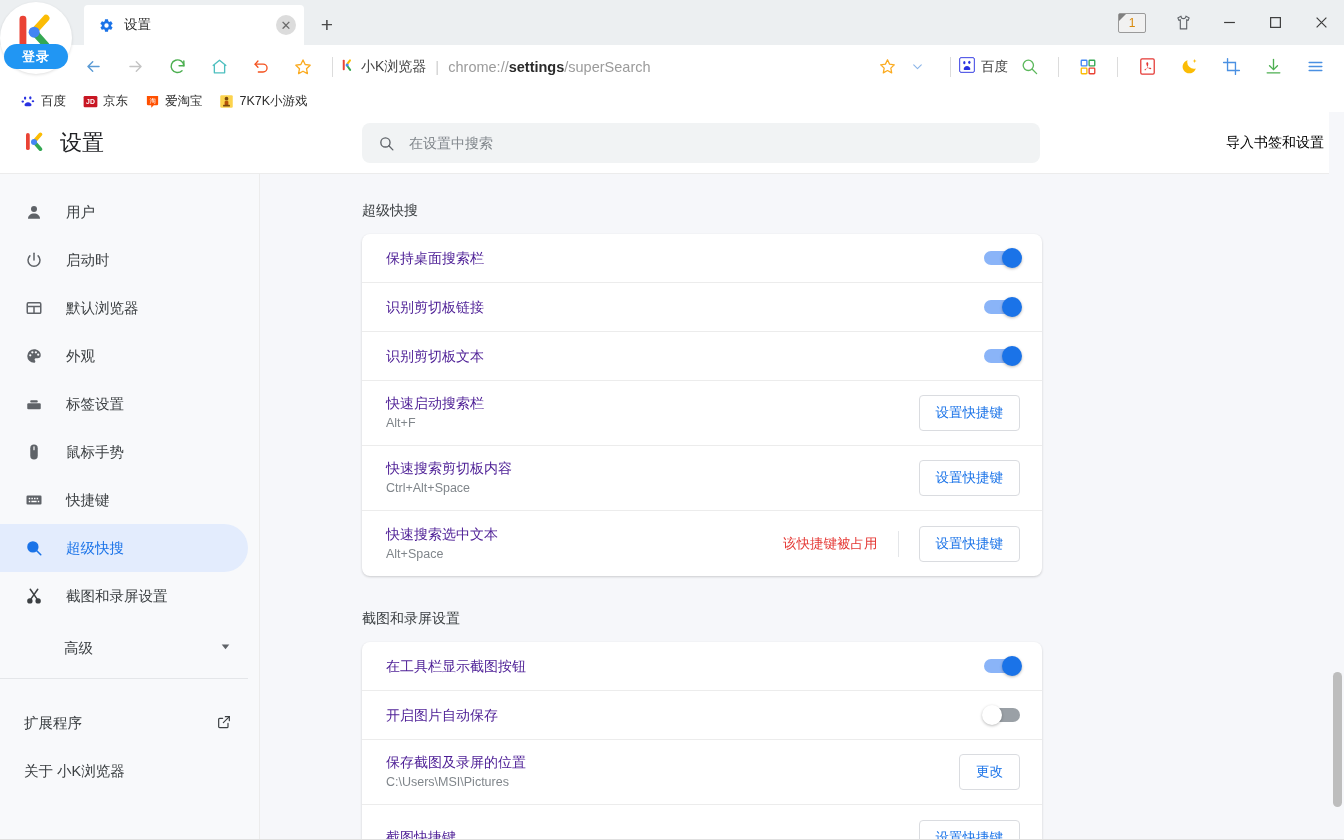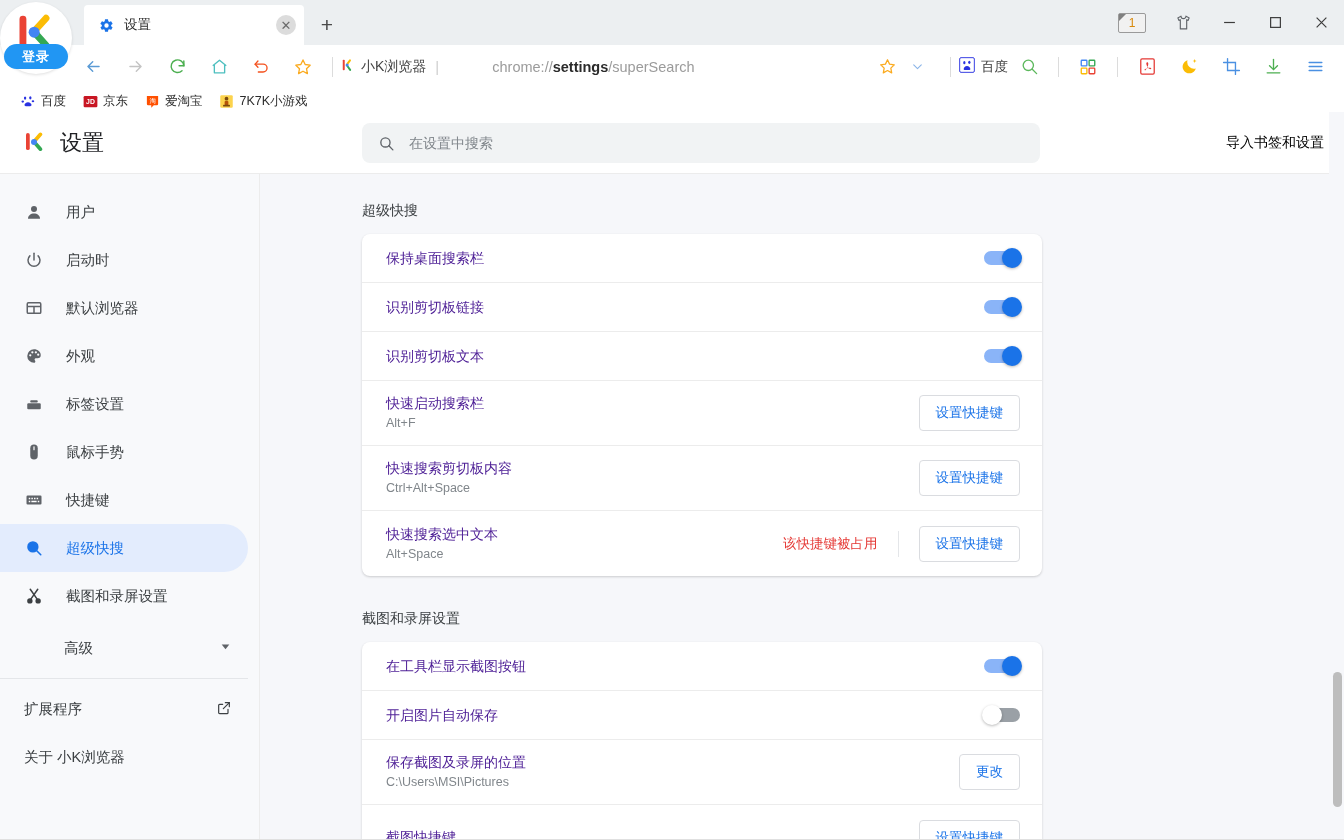--- a/index.html
+++ b/index.html
@@ -76,21 +76,21 @@
   }
   .navicon { width:34px; height:34px; margin:0 4px; display:flex; align-items:center; justify-content:center; border-radius:4px; }
   .vline { width:1px; height:20px; background:#dcdcdc; margin:0 8px; }
 
   .omnibox {
     flex:1; height:30px; display:flex; align-items:center; gap:0;
     font-size:14.5px; margin-right:8px; min-width:0;
   }
   .omni-brand { display:flex; align-items:center; gap:6px; color:#444; font-size:14px; white-space:nowrap; }
   .omni-sep { color:#cfcfcf; margin:0 9px; font-size:15px; }
-  .omni-url { color:#9b9b9b; white-space:nowrap; overflow:hidden;margin-left:44px; }
+  .omni-url { color:#9b9b9b; white-space:nowrap; overflow:hidden; }
   .omni-url b { color:#2b2b2b; font-weight:700; }
   .omni-right { display:flex; align-items:center; gap:4px; margin-left:auto; padding-right:4px; }
   .engine-chip { display:flex; align-items:center; gap:6px; font-size:13.5px; color:#3c3c3c; white-space:nowrap; }
   .toolbar-right { display:flex; align-items:center; padding-right:8px; }
 
   
   .bookmarks {
     height:27px; background:#ffffff; display:flex; align-items:center;
     padding-left:12px; gap:0; border-bottom:1px solid #e2e2e2;
   }
@@ -130,21 +130,21 @@
   .nav-item.active { background:#e3ecfd; color:#1a73e8; }
   .nav-item.active .nav-ico svg { stroke:#1a73e8; fill:#1a73e8; }
   .nav-ico { width:20px; height:20px; flex:0 0 20px; display:flex; align-items:center; justify-content:center; }
   .nav-group {
     height:48px; display:flex; align-items:center; padding-left:24px; padding-right:28px;
     font-size:14.5px; color:#3c4043; margin-top:4px;margin-left:40px;
   }
   .nav-group .caret { margin-left:auto; }
   .nav-div { height:1px; background:#e4e6e9; margin:6px 12px 6px 0; }
   .nav-link {
-    height:48px; display:flex; align-items:center; padding-left:24px; padding-right:28px;
+    height:48px; display:flex; align-items:flex-end; padding-left:24px; padding-right:28px;
     font-size:14.5px; color:#3c4043;
   }
   .nav-link .ext { margin-left:auto; }
 
   
   .content { flex:1; overflow:hidden; position:relative; padding:28px 0 0 0; }
   .content-inner { width:680px; margin-left:102px; }
   .section-title { font-size:14px; color:#3c4043; margin-bottom:14px; }
   .card {
     background:#ffffff; border-radius:8px;

